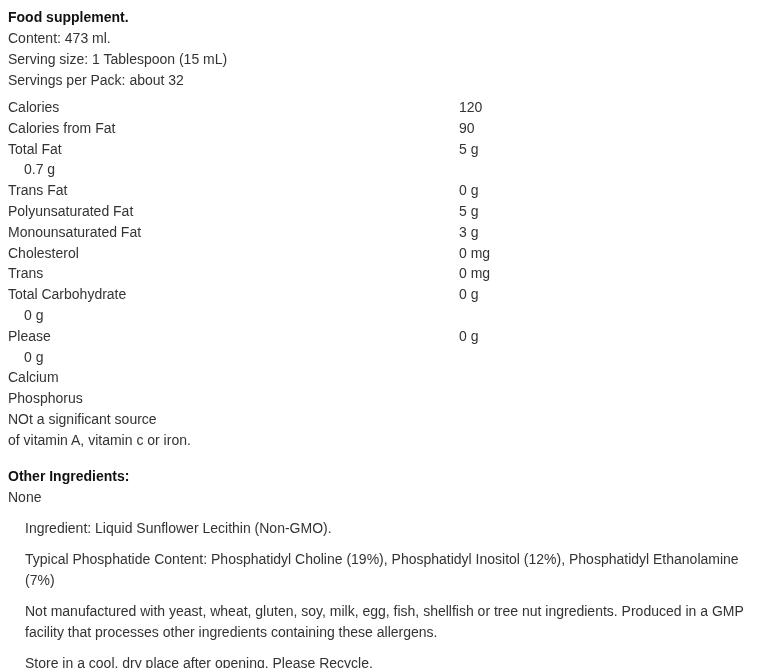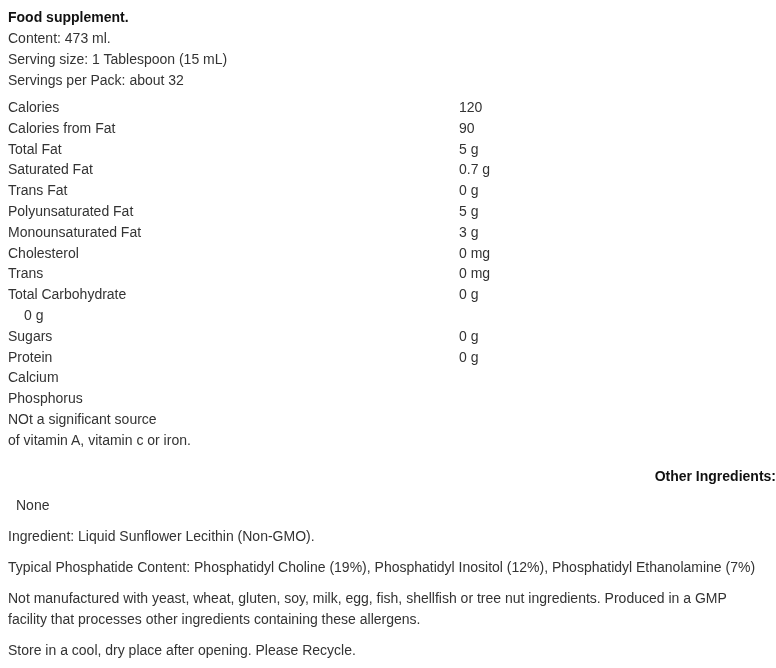--- a/index.html
+++ b/index.html
@@ -21,24 +21,23 @@
   .intro .line { }
   .intro .title { font-weight: 700; color: var(--heading, #111111); }
   .table { margin-top: 6px; }
   .row { display: flex; line-height: 20.8px; }
   .row .label { width: 435px; flex: 0 0 435px; }
   .row .value { white-space: nowrap; margin-left: 16px; }
   .heading {
     margin-top: 15px;
     font-weight: 700;
     color: var(--heading, #111111);
-    text-align: right;
   }
-  .plain { margin: 8px; }
-  .para { margin: 10px 8px 0 0; max-width: 768px; }
+  .plain { margin: 0; }
+  .para { margin: 10px 8px 0 17px; max-width: 768px; }
 </style>
 </head>
 <body>
 
 <div class="page">
 
   <div class="intro">
     <div class="line title">Food supplement.</div>
     <div class="line">Content: 473 ml.</div>
     <div class="line">Serving size: 1 Tablespoon (15 mL)</div>
@@ -52,21 +51,20 @@
       </div>
       <div class="row">
         <span class="label">Calories from Fat</span>
         <span class="value">90</span>
       </div>
       <div class="row">
         <span class="label">Total Fat</span>
         <span class="value">5 g</span>
       </div>
       <div class="row">
-        <span class="label">Saturated Fat</span>
         <span class="value">0.7 g</span>
       </div>
       <div class="row">
         <span class="label">Trans Fat</span>
         <span class="value">0 g</span>
       </div>
       <div class="row">
         <span class="label">Polyunsaturated Fat</span>
         <span class="value">5 g</span>
       </div>
@@ -83,25 +81,24 @@
         <span class="value">0 mg</span>
       </div>
       <div class="row">
         <span class="label">Total Carbohydrate</span>
         <span class="value">0 g</span>
       </div>
       <div class="row">
         <span class="value">0 g</span>
       </div>
       <div class="row">
-        <span class="label">Sugars</span>
+        <span class="label">Please</span>
         <span class="value">0 g</span>
       </div>
       <div class="row">
-        <span class="label">Protein</span>
         <span class="value">0 g</span>
       </div>
       <div class="row">
         <span class="label">Calcium</span>
         <span class="value"></span>
       </div>
       <div class="row">
         <span class="label">Phosphorus</span>
         <span class="value"></span>
       </div>

